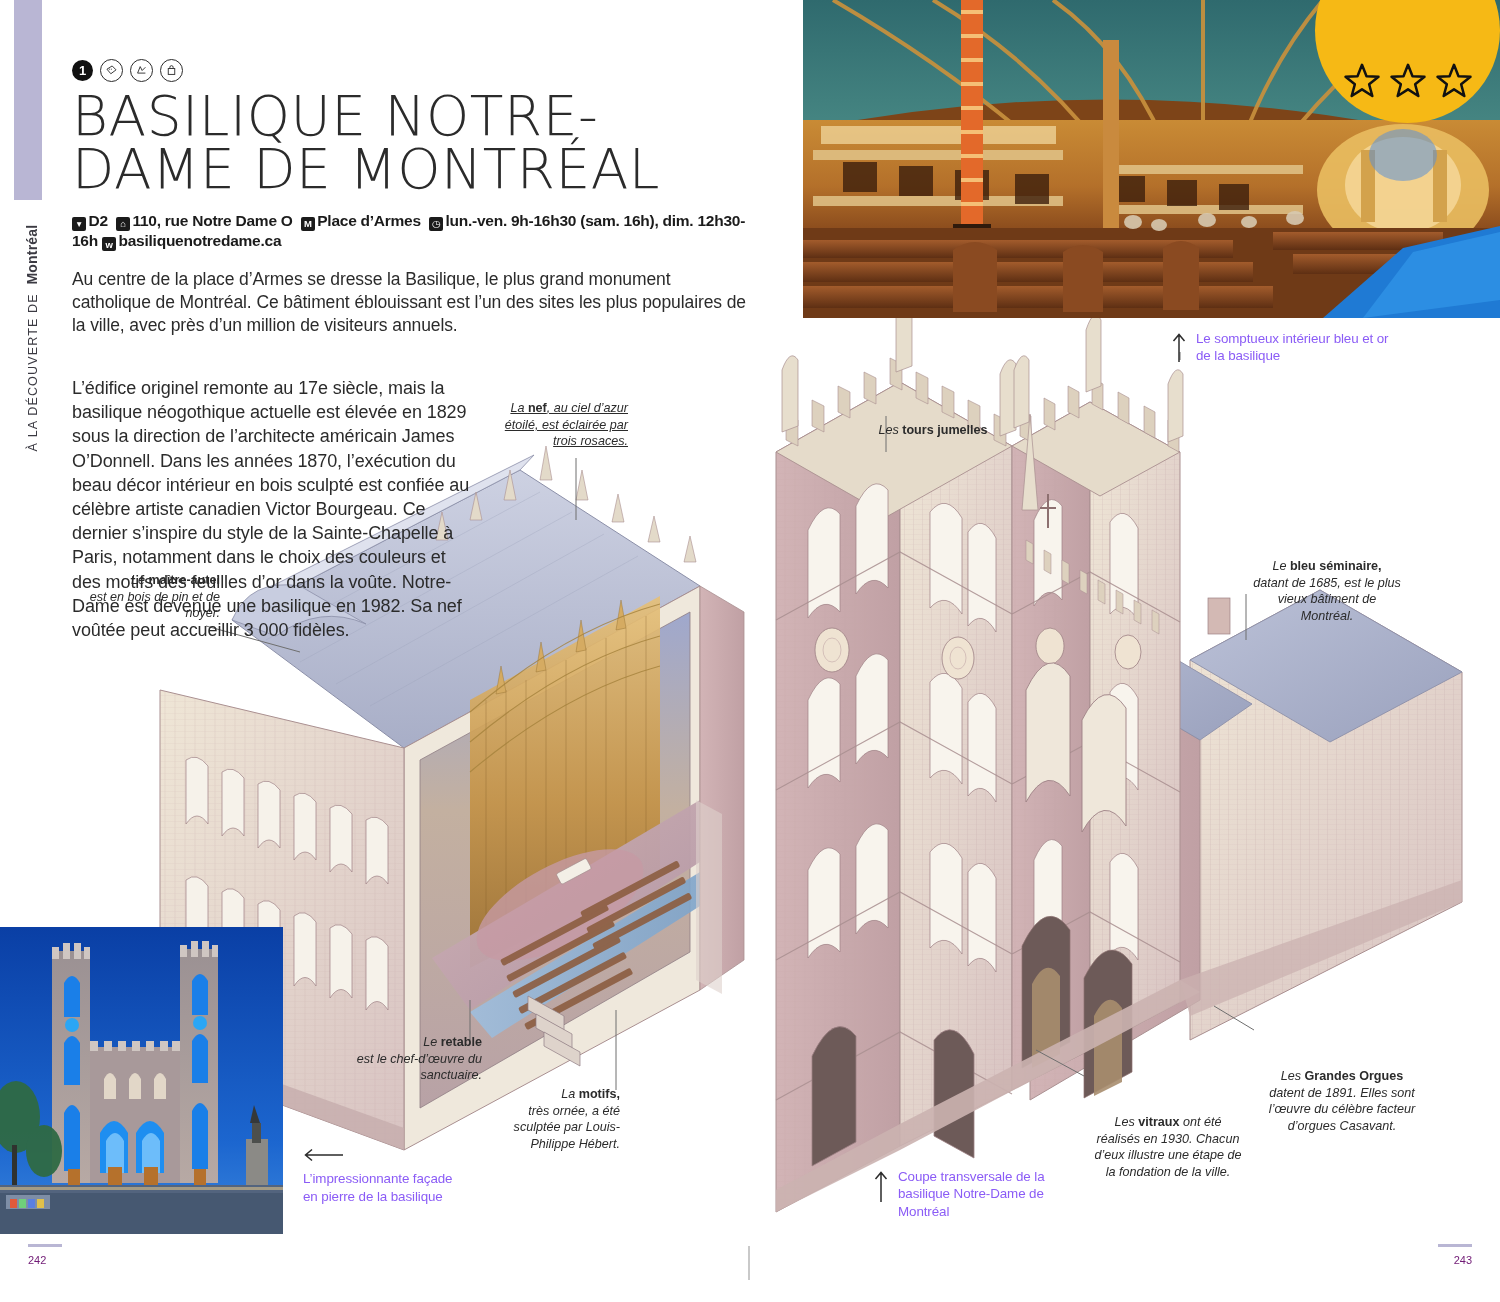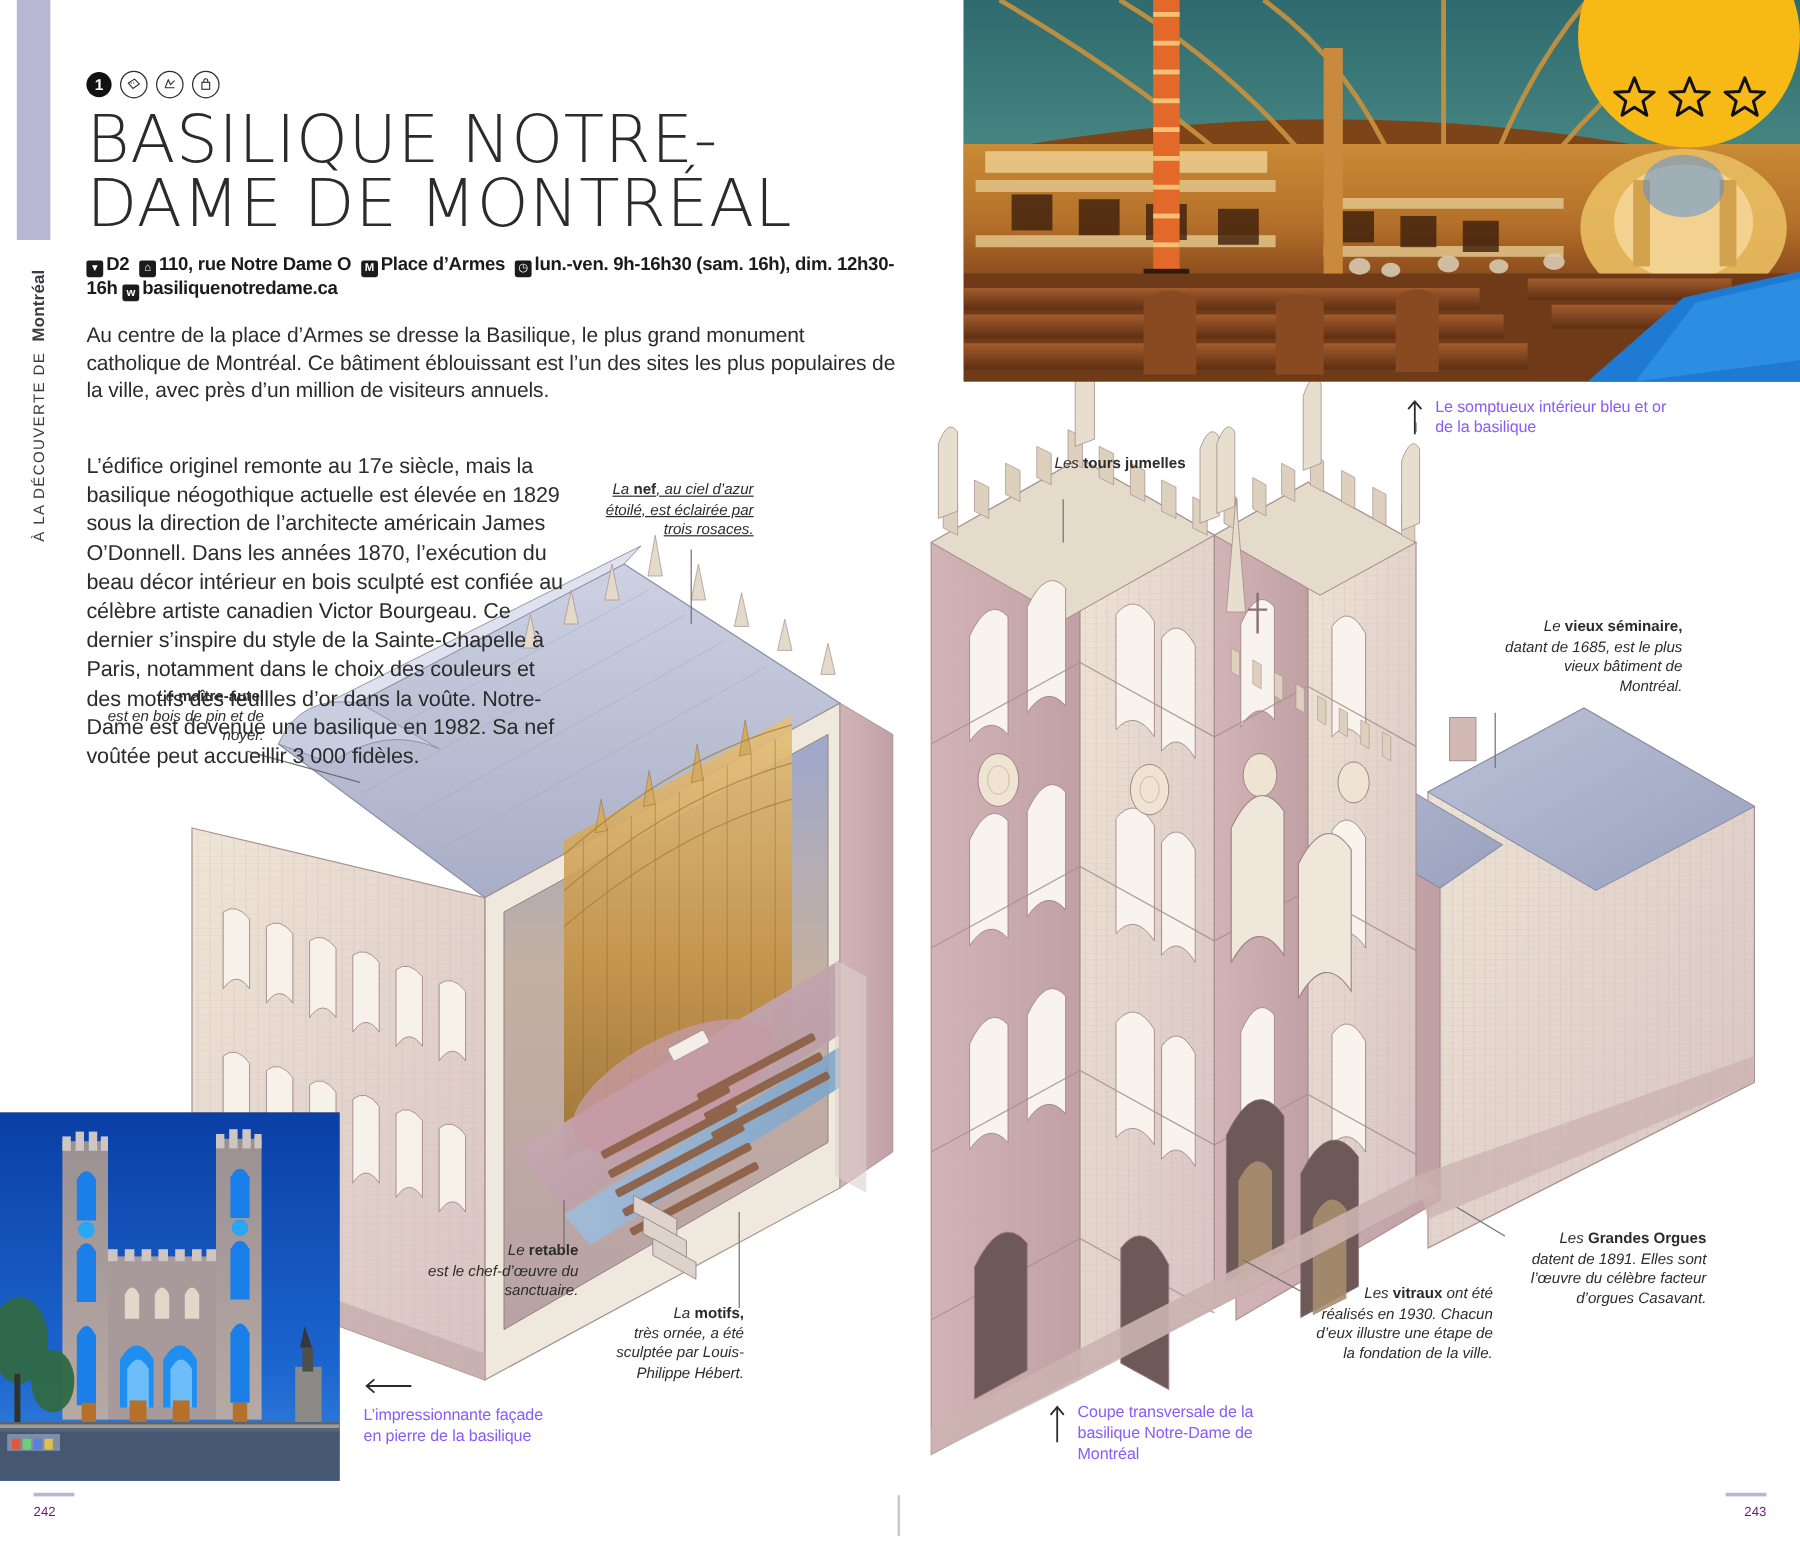--- a/index.html
+++ b/index.html
@@ -84,21 +84,21 @@
   .stars-badge .sset{display:flex;gap:6px;}
 
   
   .illus{position:absolute;left:0;top:0;width:1500px;height:1302px;pointer-events:none;}
 
   
   .call{position:absolute;font-size:12.6px;line-height:1.33;color:#2b2b2b;font-style:italic;}
   .call b{font-style:normal;font-weight:700;}
   .call i{font-style:italic;}
   .call.right-al{text-align:right;}
-  .call.left-al{text-align:right;}
+  .call.left-al{text-align:center;margin-top:44px;}
 
   .photocap{position:absolute;font-size:13.4px;line-height:1.3;color:#8b5cf6;letter-spacing:-0.1px;}
 
   
   .folio{position:absolute;bottom:36px;font-size:11px;color:#701a75;font-weight:400;}
   .folio .rule{display:block;width:34px;height:3px;background:#b9b6d4;margin-bottom:7px;}
   .folio.l{left:28px;}
   .folio.r{right:28px;text-align:right;}
   .folio.r .rule{margin-left:auto;}
   .spine{
@@ -736,21 +736,21 @@
   <div class="call right-al" style="left:498px;top:1086px;width:122px;">
     <i>La </i><b>motifs,</b><br>
     <i>très ornée, a été sculptée par Louis-Philippe Hébert.</i>
   </div>
 
   <div class="call left-al" style="left:878px;top:378px;width:110px;">
     <i>Les </i><b>tours jumelles</b>
   </div>
 
   <div class="call left-al" style="left:1252px;top:514px;width:150px;">
-    <i>Le </i><b>vieux séminaire,</b><br>
+    <i>Le </i><b>bleu séminaire,</b><br>
     <i>datant de 1685, est le plus vieux bâtiment de Montréal.</i>
   </div>
 
   <div class="call left-al" style="left:1262px;top:1024px;width:160px;">
     <i>Les </i><b>Grandes Orgues</b><br>
     <i>datent de 1891. Elles sont l’œuvre du célèbre facteur d’orgues Casavant.</i>
   </div>
 
   <div class="call left-al" style="left:1092px;top:1070px;width:152px;">
     <i>Les </i><b>vitraux</b><i> ont été réalisés en 1930. Chacun d’eux illustre une étape de la fondation de la ville.</i>

